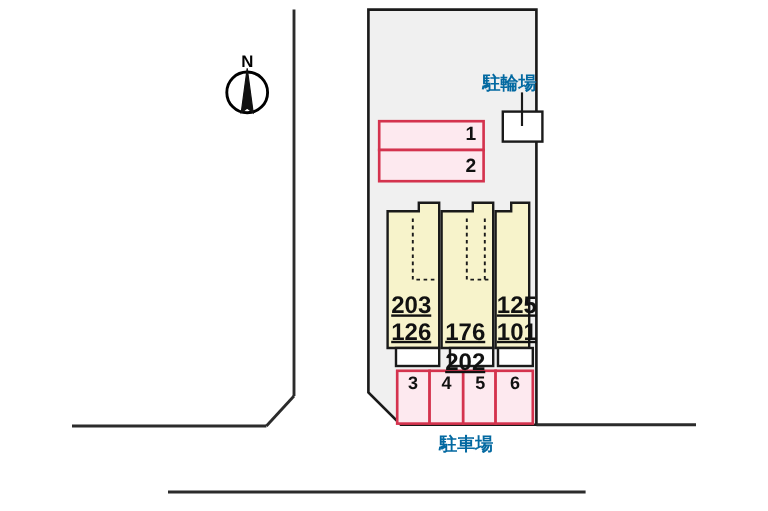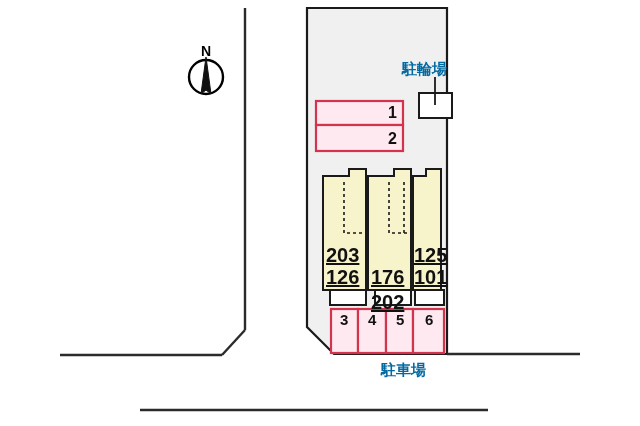--- a/index.html
+++ b/index.html
@@ -115,21 +115,21 @@
       <circle cx="206" cy="77" r="17" fill="#ffffff" stroke="#000000" stroke-width="2.4"></circle>
       <polygon points="206,57 211,94 206,90 201,94" fill="#111111" stroke="#111111" stroke-width="1"></polygon>
     </g>
 
   </svg>
 
   <div class="ovl compass-n" style="left:201px; top:44px;">N</div>
 
   <div class="ovl jp-label" style="left:402px; top:62px;">駐輪場</div>
 
-  <div class="ovl jp-label" style="left:381px; top:363px;">駐車場</div>
+  <div class="ovl jp-label" style="left:366px; top:363px;">駐車場</div>
 
   <div class="ovl stall-num-upper" style="left:388px; top:105px;">1</div>
   <div class="ovl stall-num-upper" style="left:388px; top:131px;">2</div>
 
   <div class="ovl unit-num" style="left:326px; top:245px;">203</div>
   <div class="ovl unit-num" style="left:371px; top:258px;margin-top:34px;">202</div>
   <div class="ovl unit-num" style="left:414px; top:245px;">125</div>
 
   <div class="ovl unit-num" style="left:326px; top:267px;">126</div>
   <div class="ovl unit-num" style="left:371px; top:267px;">176</div>

